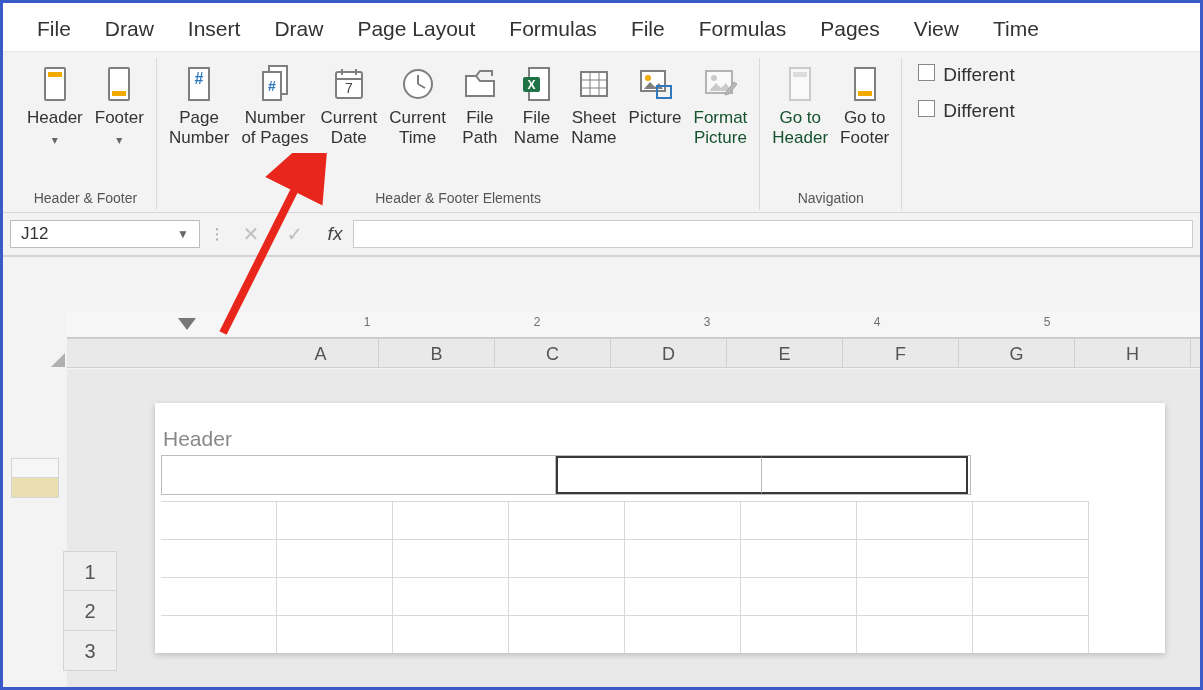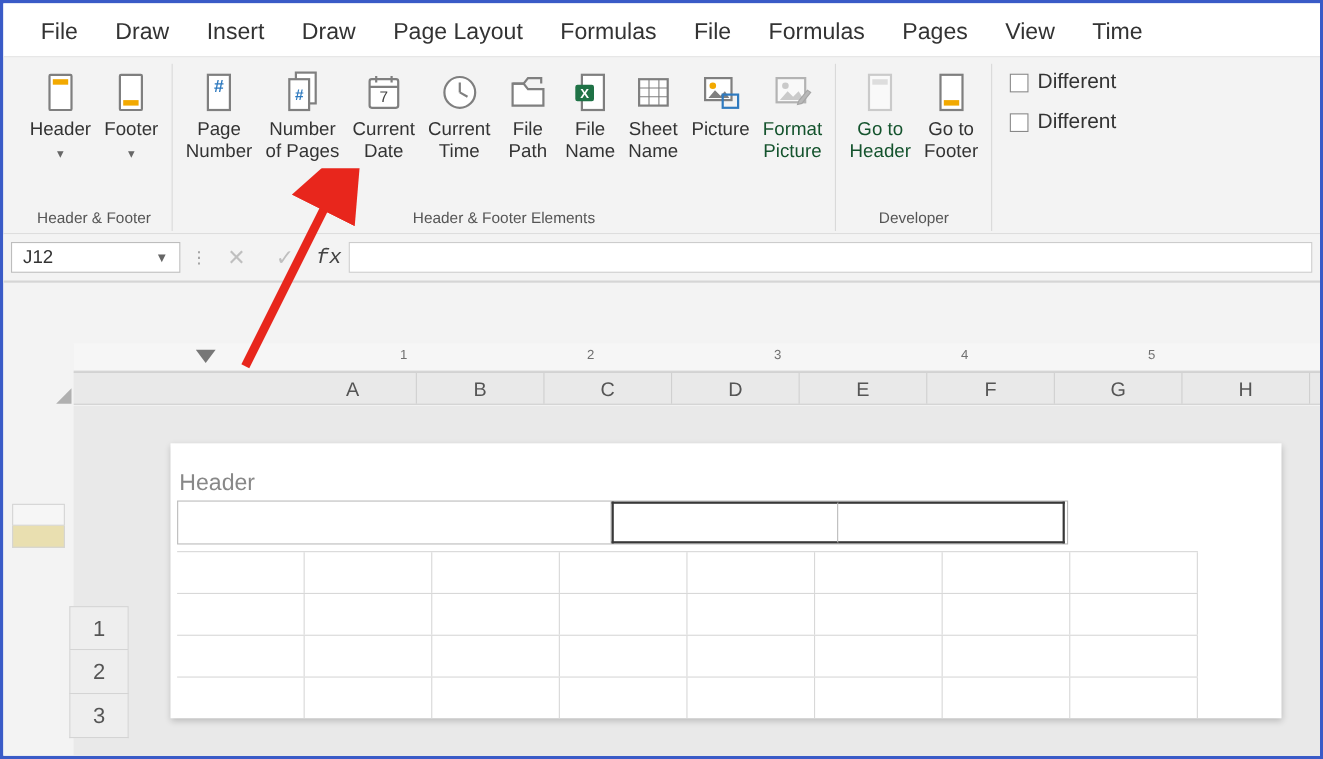--- a/index.html
+++ b/index.html
@@ -31,37 +31,37 @@
   .rbtn {
     display:flex; flex-direction:column; align-items:center;
     padding:4px 6px; gap:2px; text-align:center;
     font-size:17px; line-height:20px; color:#333; cursor:default;
   }
   .rbtn.disabled { color:#14532d; }
   .rbtn.disabled svg { filter:grayscale(100%); opacity:.55; }
   .ico { width:44px; height:44px; display:flex; align-items:center; justify-content:center; }
   .ico svg { width:40px; height:40px; }
   .cbrow { display:flex; flex-direction:column; gap:14px; padding:6px 4px 0 10px; }
-  .cb { display:flex; gap:8px; align-items:center; font-size:19px; }
+  .cb { display:flex; gap:8px; align-items:flex-start; font-size:19px; }
   .cb .box { width:17px; height:17px; border:1px solid #888; background:#fff; }
   .belowribbon { background:#f3f3f3; height:510px; position:relative; }
   .formulabar {
     display:flex; align-items:stretch; background:#f3f3f3;
     border-bottom:2px solid #d5d5d5; height:44px;
   }
   .namebox {
-    width:154px; display:flex; align-items:center; padding:0 10px;
+    width:190px; display:flex; align-items:center; padding:0 10px;
     background:#fff; border:1px solid #bdbdbd; margin:7px 0 7px 7px;
     font-size:17px; justify-content:space-between;gap:28px;
   }
   .namebox .dd { font-size:12px; color:#666; }
   .fb-sep { width:5px; }
   .fb-dots { width:24px; display:flex; align-items:center; justify-content:center; color:#9a9a9a; }
   .fb-glyph { width:44px; display:flex; align-items:center; justify-content:center; color:#bfbfbf; font-size:20px; }
-  .fb-fx { width:36px; display:flex; align-items:center; justify-content:center; font-style:italic; font-family:Liberation Mono, monospace; font-size:19px; color:#444; }
+  .fb-fx { width:36px; display:flex; align-items:center; justify-content:center; font-style:italic; font-family:Liberation Sans, sans-serif; font-size:19px; color:#444; }
   .fb-input { flex:1; background:#fff; border:1px solid #ccc; margin:7px 7px 7px 0; padding:3px 8px; }
   .sheetspacer { height:55px; }
   .ruler { height:26px; margin-left:64px; border-bottom:1px solid #c9c9c9; background:#f6f6f6; position:relative; }
   .ruler .tick { position:absolute; top:3px; font-size:12px; color:#707070; transform:translateX(-50%); }
   .ruler .tri { position:absolute; left:0; top:6px; width:0; height:0; border-left:9px solid transparent; border-right:9px solid transparent; border-top:12px solid #777; transform:translateX(-50%); }
   .colhdrs { height:30px; margin-left:64px; position:relative; background:#e9e9e9; border-top:1px solid #d0d0d0; border-bottom:1px solid #d0d0d0; display:flex; }
   .selall { position:absolute; left:-36px; top:0; width:36px; height:30px; display:flex; align-items:flex-end; justify-content:flex-end; }
   .selall:before{content:""; display:block; width:0; height:0; border-right:14px solid #b0b0b0; border-top:14px solid transparent; margin:0 2px 2px 0;}
   .colhdr { flex:0 0 116px; text-align:center; font-size:18px; color:#555; line-height:30px; border-right:1px solid #d0d0d0; }
   .page-canvas { position:absolute; left:64px; right:0; top:156px; bottom:0; background:#e9e9e9; }
@@ -246,21 +246,21 @@
         <span class="ico">
           <svg viewBox="0 0 40 40">
               <rect x="10" y="4" width="20" height="32" fill="#fff" stroke="#7f7f7f" stroke-width="2"></rect>
               <rect x="13" y="27" width="14" height="5" fill="#f2a900"></rect>
             </svg>
         </span>
         <span style="white-space:pre">Go to
 Footer</span>
       </div>
     </div>
-    <div class="group-label">Developer</div>
+    <div class="group-label">Navigation</div>
   </div>
 
   <div class="ribbon-group" style="border-right:none">
     <div class="cbrow">
       <label class="cb">
           <span class="box"></span>
           <span>Different</span>
         </label>
       <label class="cb">
           <span class="box"></span>

